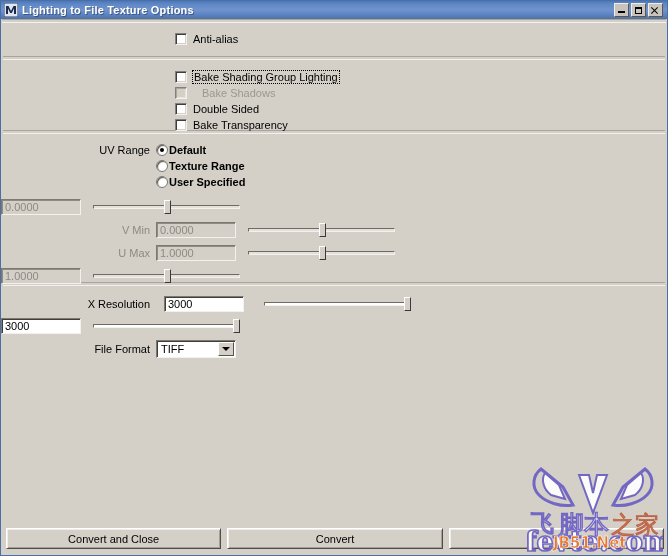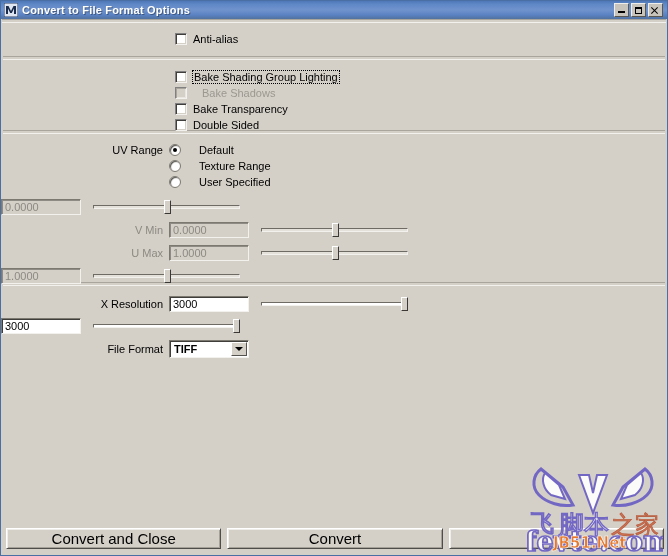--- a/index.html
+++ b/index.html
@@ -121,21 +121,21 @@
 
   .row {
     display: flex;
     align-items: center;
     height: 16px;
     margin: 0;
   }
   .row.tall { height: 17px; }
 
   .lbl-right {
-    width: 168px;
+    width: 155px;
     text-align: right;
     padding-right: 6px;
     box-sizing: border-box;
     font-size: 11px;
     white-space: nowrap;
   }
   .lbl-right.dim { color: #8d8a83; }
 
   
   .chk {
@@ -187,22 +187,23 @@
     flex: 0 0 auto;
   }
   .rad .circ .dot {
     position: absolute;
     left: 3px; top: 3px;
     width: 4px; height: 4px;
     border-radius: 50%;
     background: #000000;
   }
   .rad .txt {
-    margin-left: 18px;
-    font-size: 11px;
+    margin-left: 1px;
+    font-size: 11px;
+    font-weight: bold;
   }
 
   
   .field {
     width: 80px; height: 16px;
     background: #ffffff;
     border: 1px solid;
     border-color: #7c7970 #f3f1ed #f3f1ed #7c7970;
     box-shadow: inset 1px 1px 0 #403e3a;
     box-sizing: border-box;
@@ -256,21 +257,20 @@
     background: #ffffff;
     border: 1px solid;
     border-color: #7c7970 #f3f1ed #f3f1ed #7c7970;
     box-shadow: inset 1px 1px 0 #403e3a;
     box-sizing: border-box;
     display: flex;
     align-items: center;
     position: relative;
     cursor: default;
     flex: 0 0 auto;
-    font-weight: bold;
   }
   .combo .val {
     padding-left: 4px;
     font-size: 11px;
     flex: 1 1 auto;
   }
   .combo .arrowbtn {
     width: 16px; height: 14px;
     margin-right: 1px;
     background: #d4d0c8;
@@ -305,21 +305,21 @@
     flex: 1 1 0;
     height: 21px;
     background: #d4d0c8;
     border: 1px solid;
     border-color: #ffffff #4f4d49 #4f4d49 #ffffff;
     box-shadow: inset 1px 1px 0 #efedea, inset -1px -1px 0 #a5a199;
     box-sizing: border-box;
     display: flex;
     align-items: center;
     justify-content: center;
-    font-size: 15px;
+    font-size: 11px;
     cursor: default;
   }
 
   
   .watermark {
     position: absolute;
     right: 4px;
     bottom: 2px;
     width: 136px;
     height: 118px;
@@ -332,21 +332,21 @@
 
 <div class="window">
 
   <div class="titlebar">
     <span class="title-icon">
       <svg width="14" height="14" viewBox="0 0 14 14">
         <rect x="0" y="0" width="14" height="14" fill="#dfe6f2" stroke="#2b3c5e" stroke-width="1"></rect>
         <path d="M2 11 L2 3 L4.5 3 L7 8 L9.5 3 L12 3 L12 11 L10 11 L10 5.5 L7.8 10 L6.2 10 L4 5.5 L4 11 Z" fill="#1a2a4a"></path>
       </svg>
     </span>
-    <span class="title-text">Convert to File Format Options</span>
+    <span class="title-text">Lighting to File Texture Options</span>
     <span class="title-buttons">
       <span class="tbtn min">
           <i></i>
         </span>
       <span class="tbtn max">
           <i class="box"></i>
           <i class="cap"></i>
         </span>
       <span class="tbtn close">
           <i class="a"></i>
@@ -376,27 +376,27 @@
     </div>
     <div class="row" style="padding-left:174px;">
       <span class="chk">
         <span class="box dis"></span>
         <span class="txt dis">Bake Shadows</span>
       </span>
     </div>
     <div class="row" style="padding-left:174px;">
       <span class="chk">
         <span class="box"></span>
-        <span class="txt">Bake Transparency</span>
+        <span class="txt">Double Sided</span>
       </span>
     </div>
     <div class="row" style="padding-left:174px;">
       <span class="chk">
         <span class="box"></span>
-        <span class="txt">Double Sided</span>
+        <span class="txt">Bake Transparency</span>
       </span>
     </div>
   </div>
   <div class="groove"></div>
 
   <div class="panel" style="height:148px;padding-top:8px;box-sizing:border-box;">
 
     <div class="row">
       <span class="lbl-right">UV Range</span>
       <span class="rad">
@@ -456,21 +456,21 @@
       <span class="slider dis">
         <span class="groove-line"></span>
         <span class="thumb" style="left:48%;"></span>
       </span>
     </div>
   </div>
   <div class="groove"></div>
 
   <div class="panel" style="height:170px;padding-top:9px;box-sizing:border-box;">
 
-    <div class="row tall" style="margin-bottom:5px;">
+    <div class="row tall" style="margin-bottom:5px;gap:8px;">
       <span class="lbl-right">X Resolution</span>
       <span class="field">3000</span>
       <span class="slider">
         <span class="groove-line"></span>
         <span class="thumb" style="left:auto;right:0;"></span>
       </span>
     </div>
 
     <div class="row tall" style="margin-bottom:5px;">
       <span class="field">3000</span>

